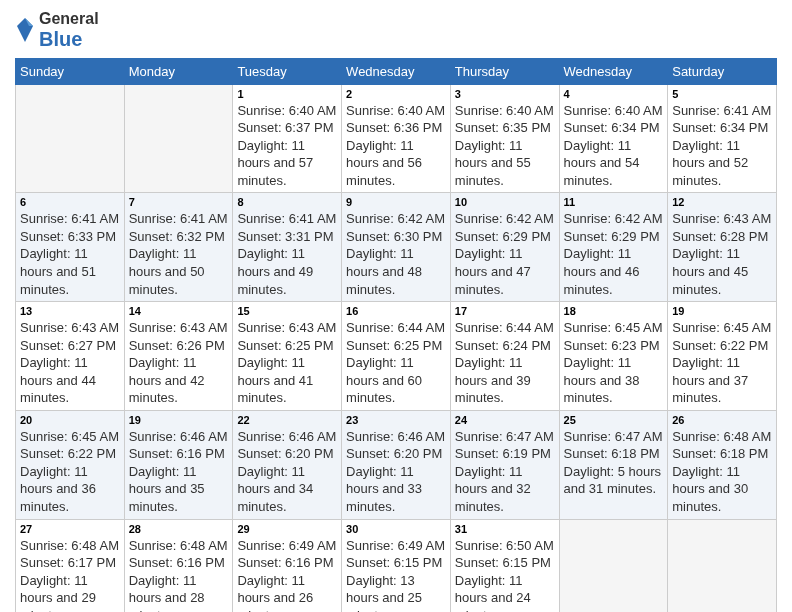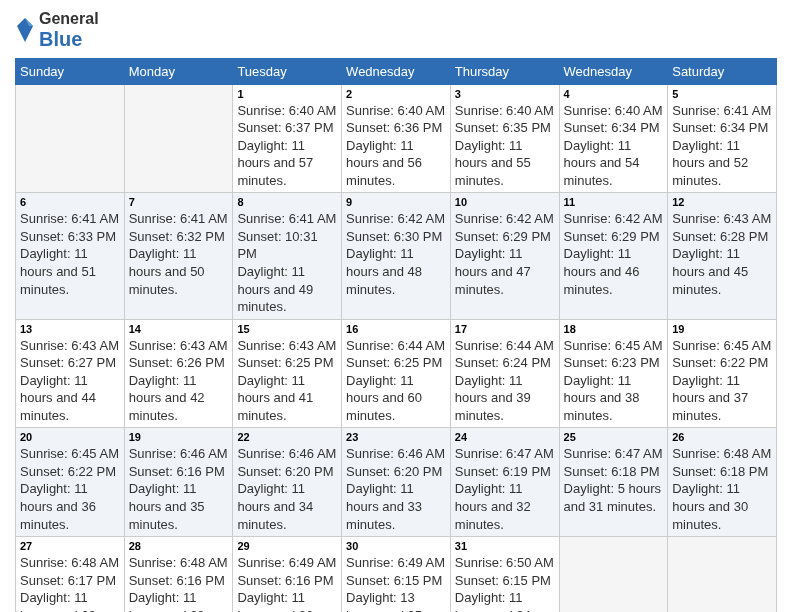--- a/index.html
+++ b/index.html
@@ -196,21 +196,21 @@
           <div class="day-info">
             <span>Sunrise: 6:41 AM</span><br>
             <span>Sunset: 6:32 PM</span><br>
             <span>Daylight: 11 hours and 50 minutes.</span>
           </div>
         </td>
           <td>
           <span class="day-num">8</span>
           <div class="day-info">
             <span>Sunrise: 6:41 AM</span><br>
-            <span>Sunset: 10:31 PM</span><br>
+            <span>Sunset: 3:31 PM</span><br>
             <span>Daylight: 11 hours and 49 minutes.</span>
           </div>
         </td>
           <td>
           <span class="day-num">9</span>
           <div class="day-info">
             <span>Sunrise: 6:42 AM</span><br>
             <span>Sunset: 6:30 PM</span><br>
             <span>Daylight: 11 hours and 48 minutes.</span>
           </div>

